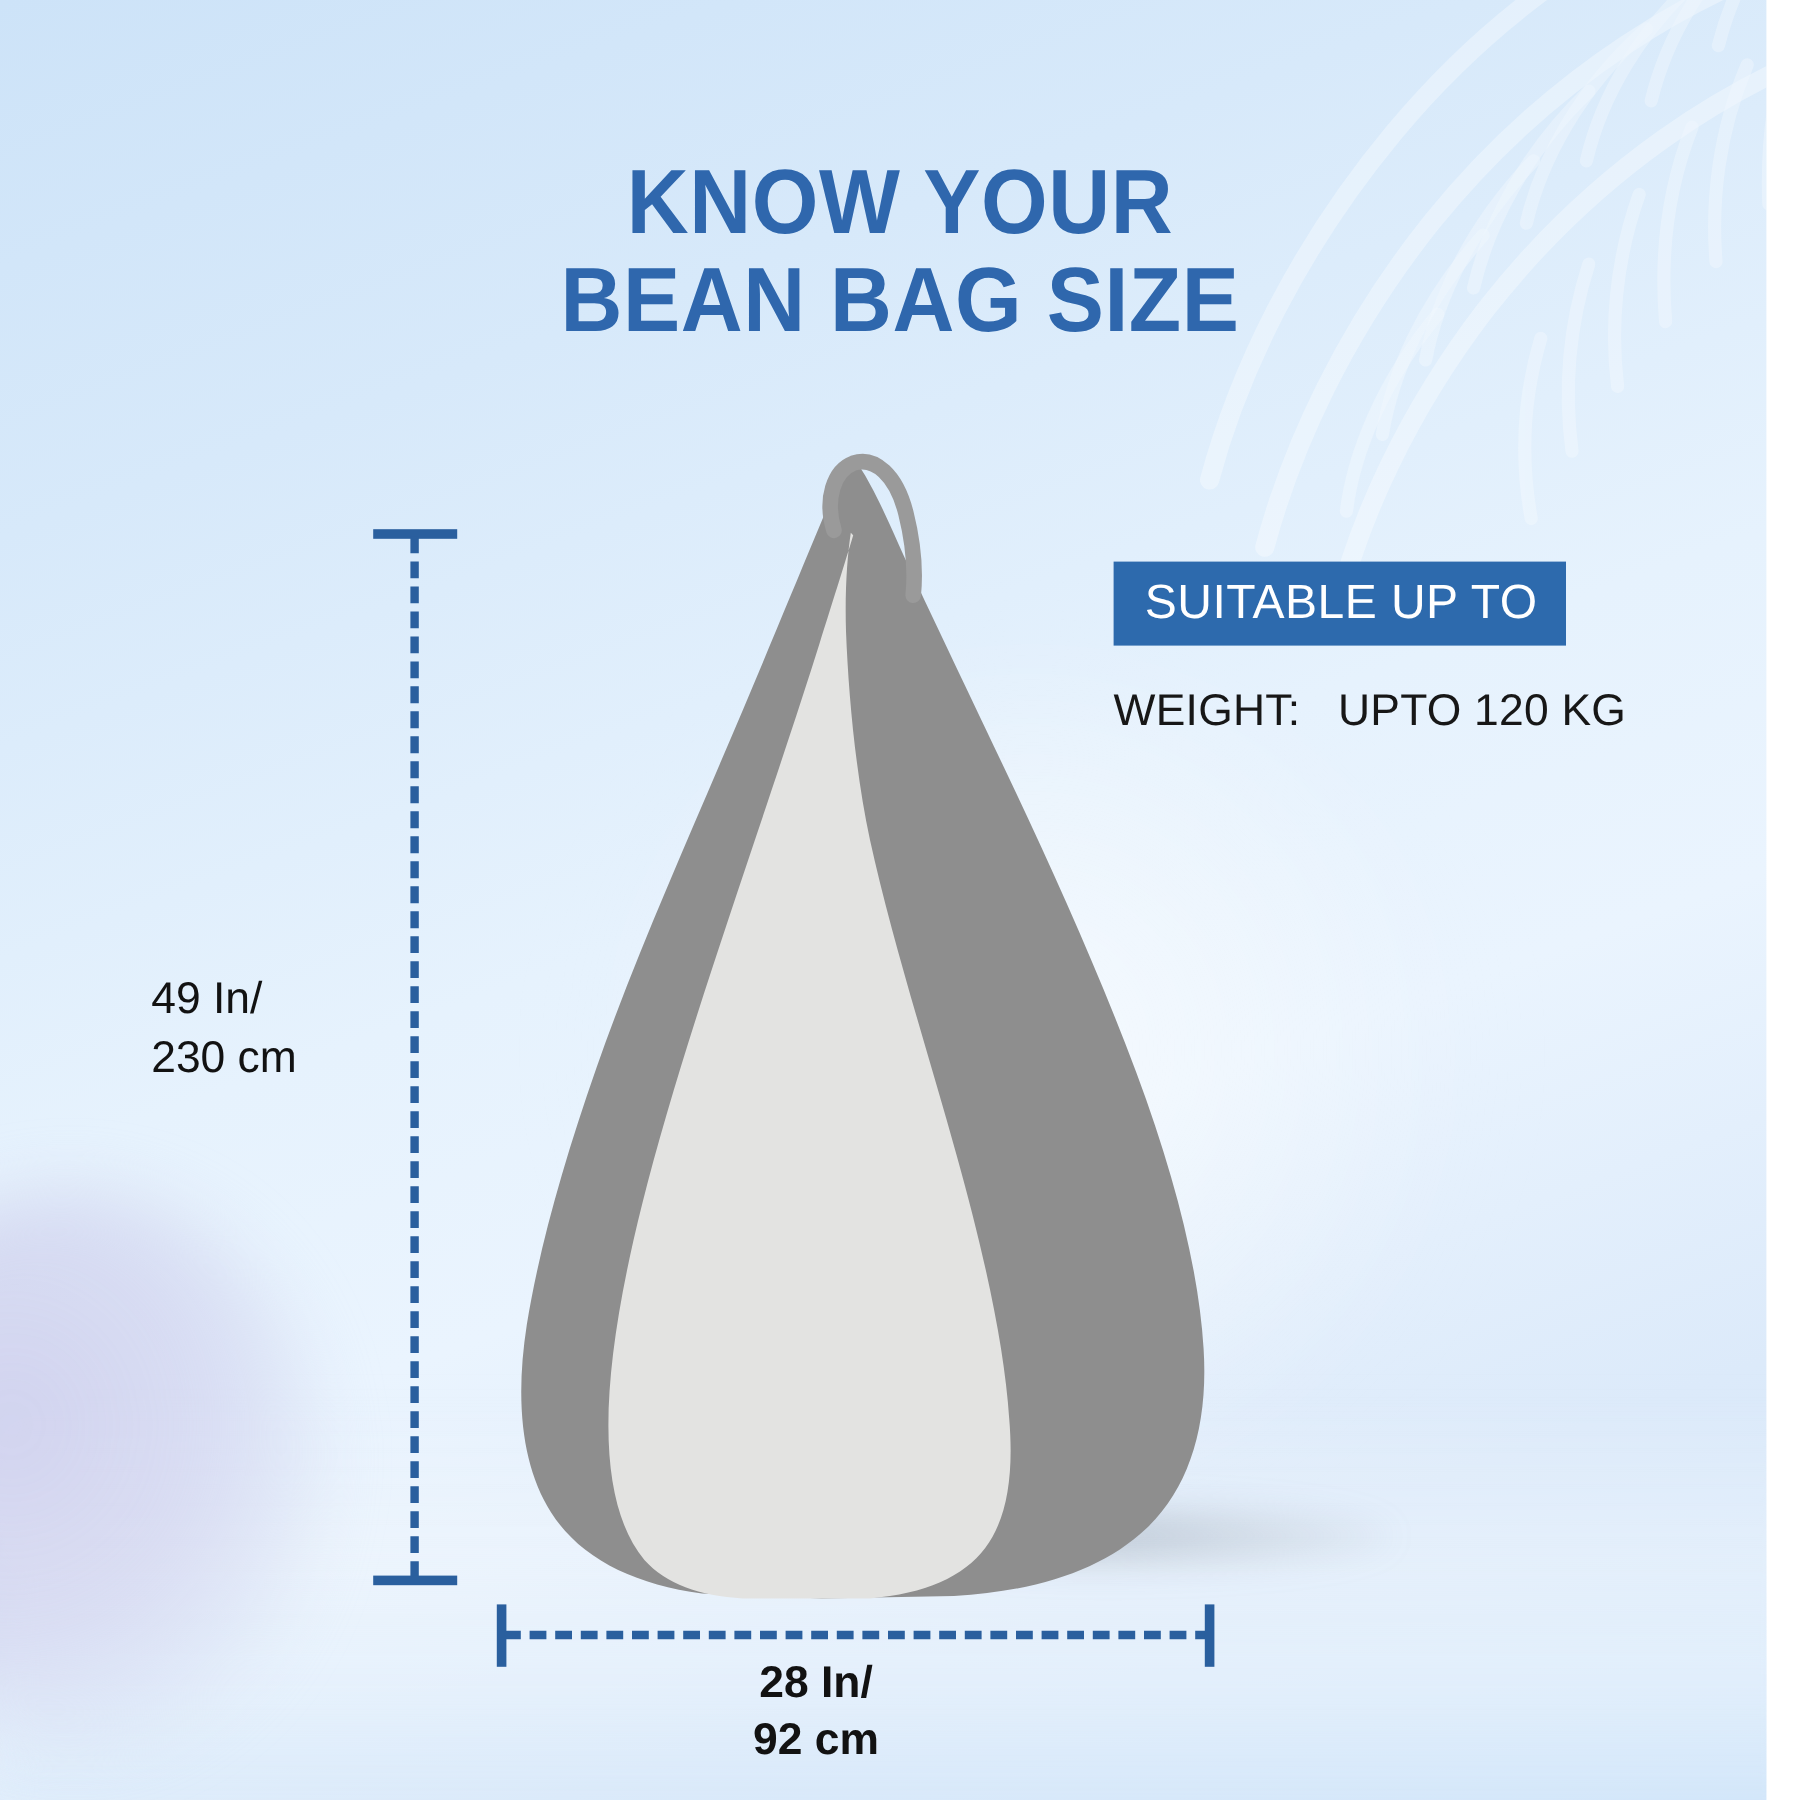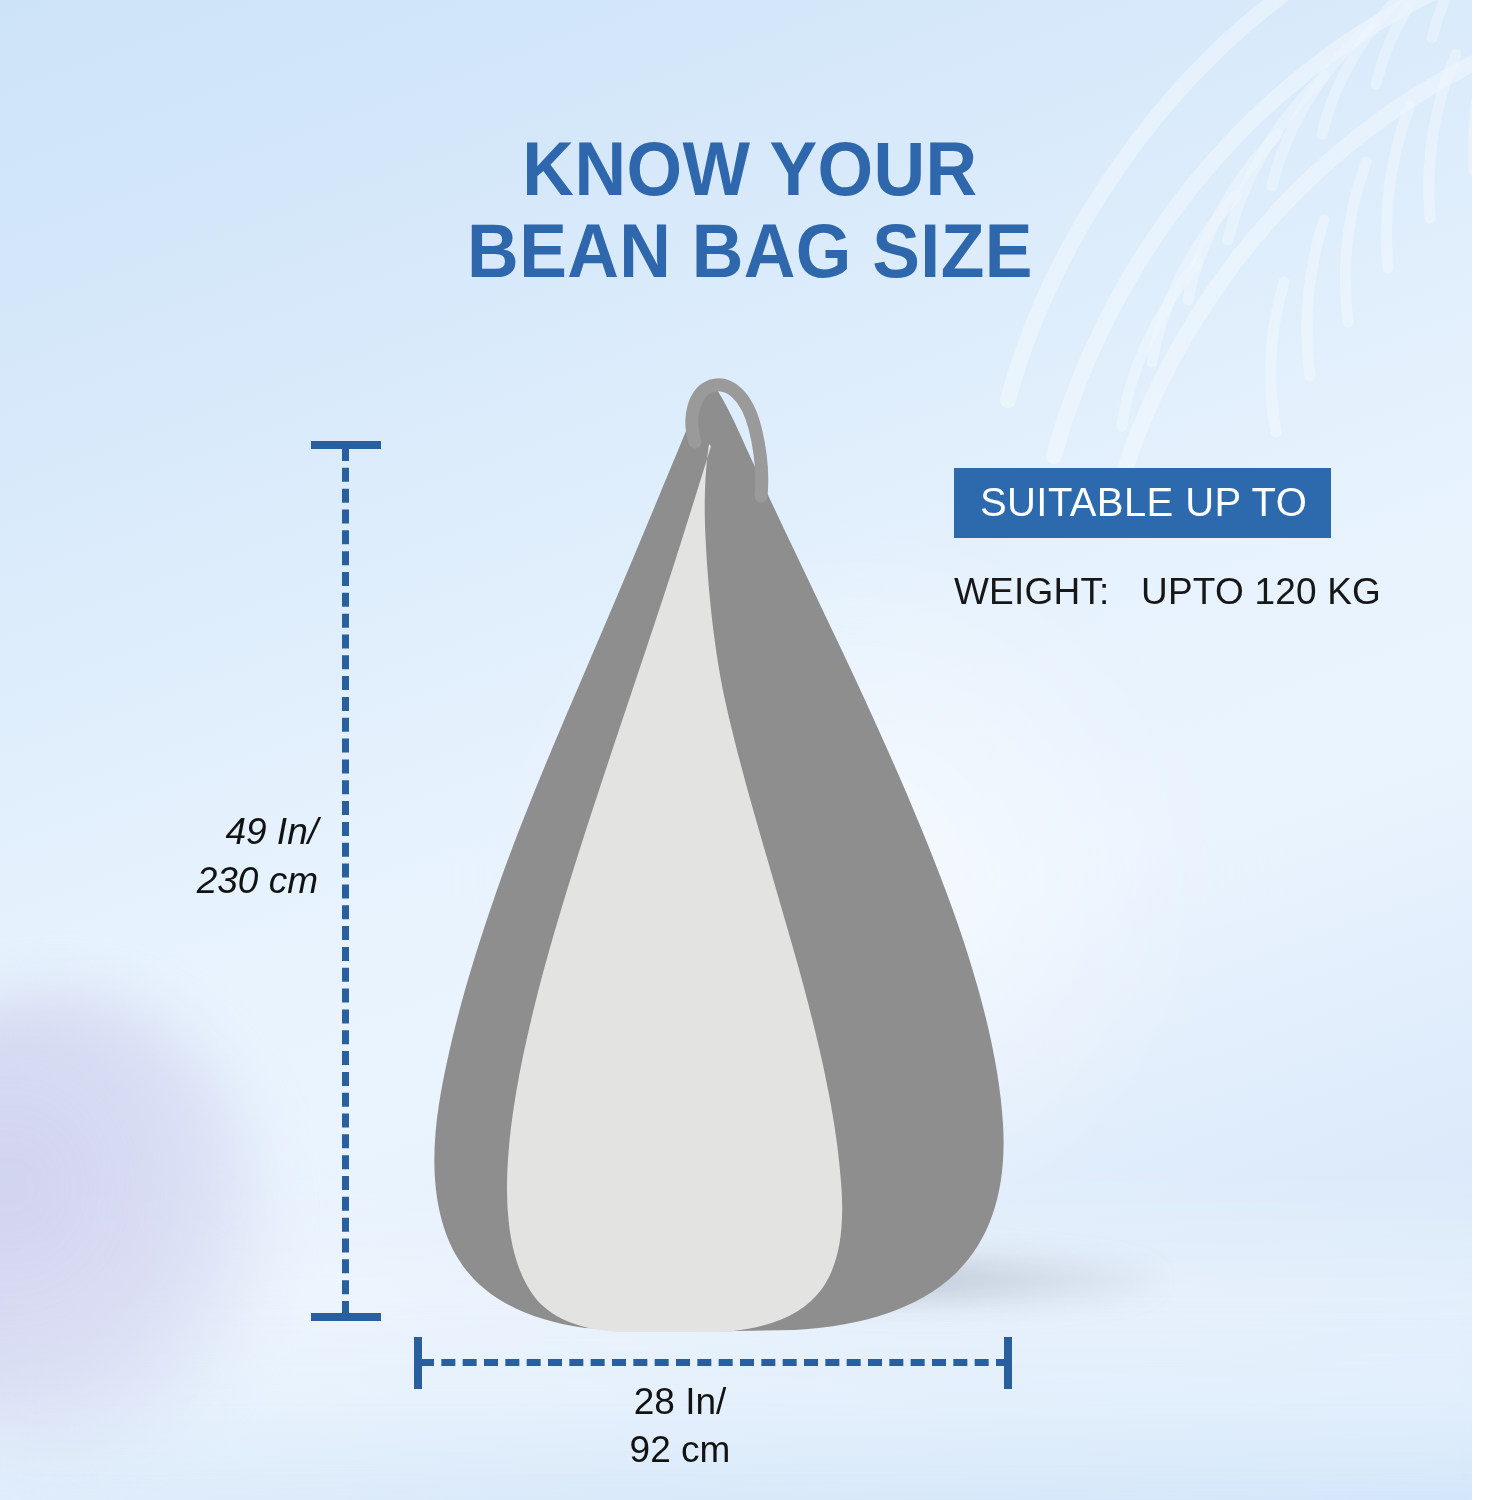--- a/index.html
+++ b/index.html
@@ -87,21 +87,21 @@
   #beanbag-figure {
     position:absolute;
     left:395px; top:370px;
     width:640px; height:980px;
   }
   #beanbag-figure svg { display:block; width:100%; height:100%; }
 
   
   #suitability-panel {
     position:absolute;
-    left:954px; top:468px;
+    left:928px; top:468px;
     width:500px;
   }
   #suitable-banner {
     display:inline-block;
     background:#2d6aad;
     color:#ffffff;
     font-size:40px;
     line-height:1;
     padding:14px 24px 16px 26px;
     letter-spacing:.4px;
@@ -131,40 +131,39 @@
   }
   .dim-cap-horizontal {
     position:absolute; height:8px; background:#2a5f9e;
   }
   .dim-cap-vertical {
     position:absolute; width:8px; background:#2a5f9e;
   }
 
   #height-label {
     position:absolute;
-    left:113px; top:808px;
+    left:126px; top:808px;
     width:205px;
-    text-align:right;
+    text-align:left;
     color:#121212;
     font-size:37px;
     line-height:1.32;
-    font-style:italic;
   }
   #height-label span { display:block; }
 
   #width-label {
     position:absolute;
     left:460px; top:1378px;
     width:440px;
     text-align:center;
     color:#121212;
     font-size:37px;
     line-height:1.30;
   }
-  #width-label span { display:block; }
+  #width-label span { display:block;font-weight:bold; }
 </style>
 </head>
 <body>
 
 <div id="stage">
 
   <svg class="bg-layer" id="leaf-watermark" viewBox="0 0 760 700" aria-hidden="true">
     <g fill="none" stroke="#ffffff" stroke-opacity="0.62" stroke-width="16" stroke-linecap="round">
       <path d="M700 40 C560 70 430 150 330 270 C250 366 200 470 176 560"></path>
       <path d="M716 110 C580 146 456 228 362 344 C288 436 244 534 222 616"></path>

